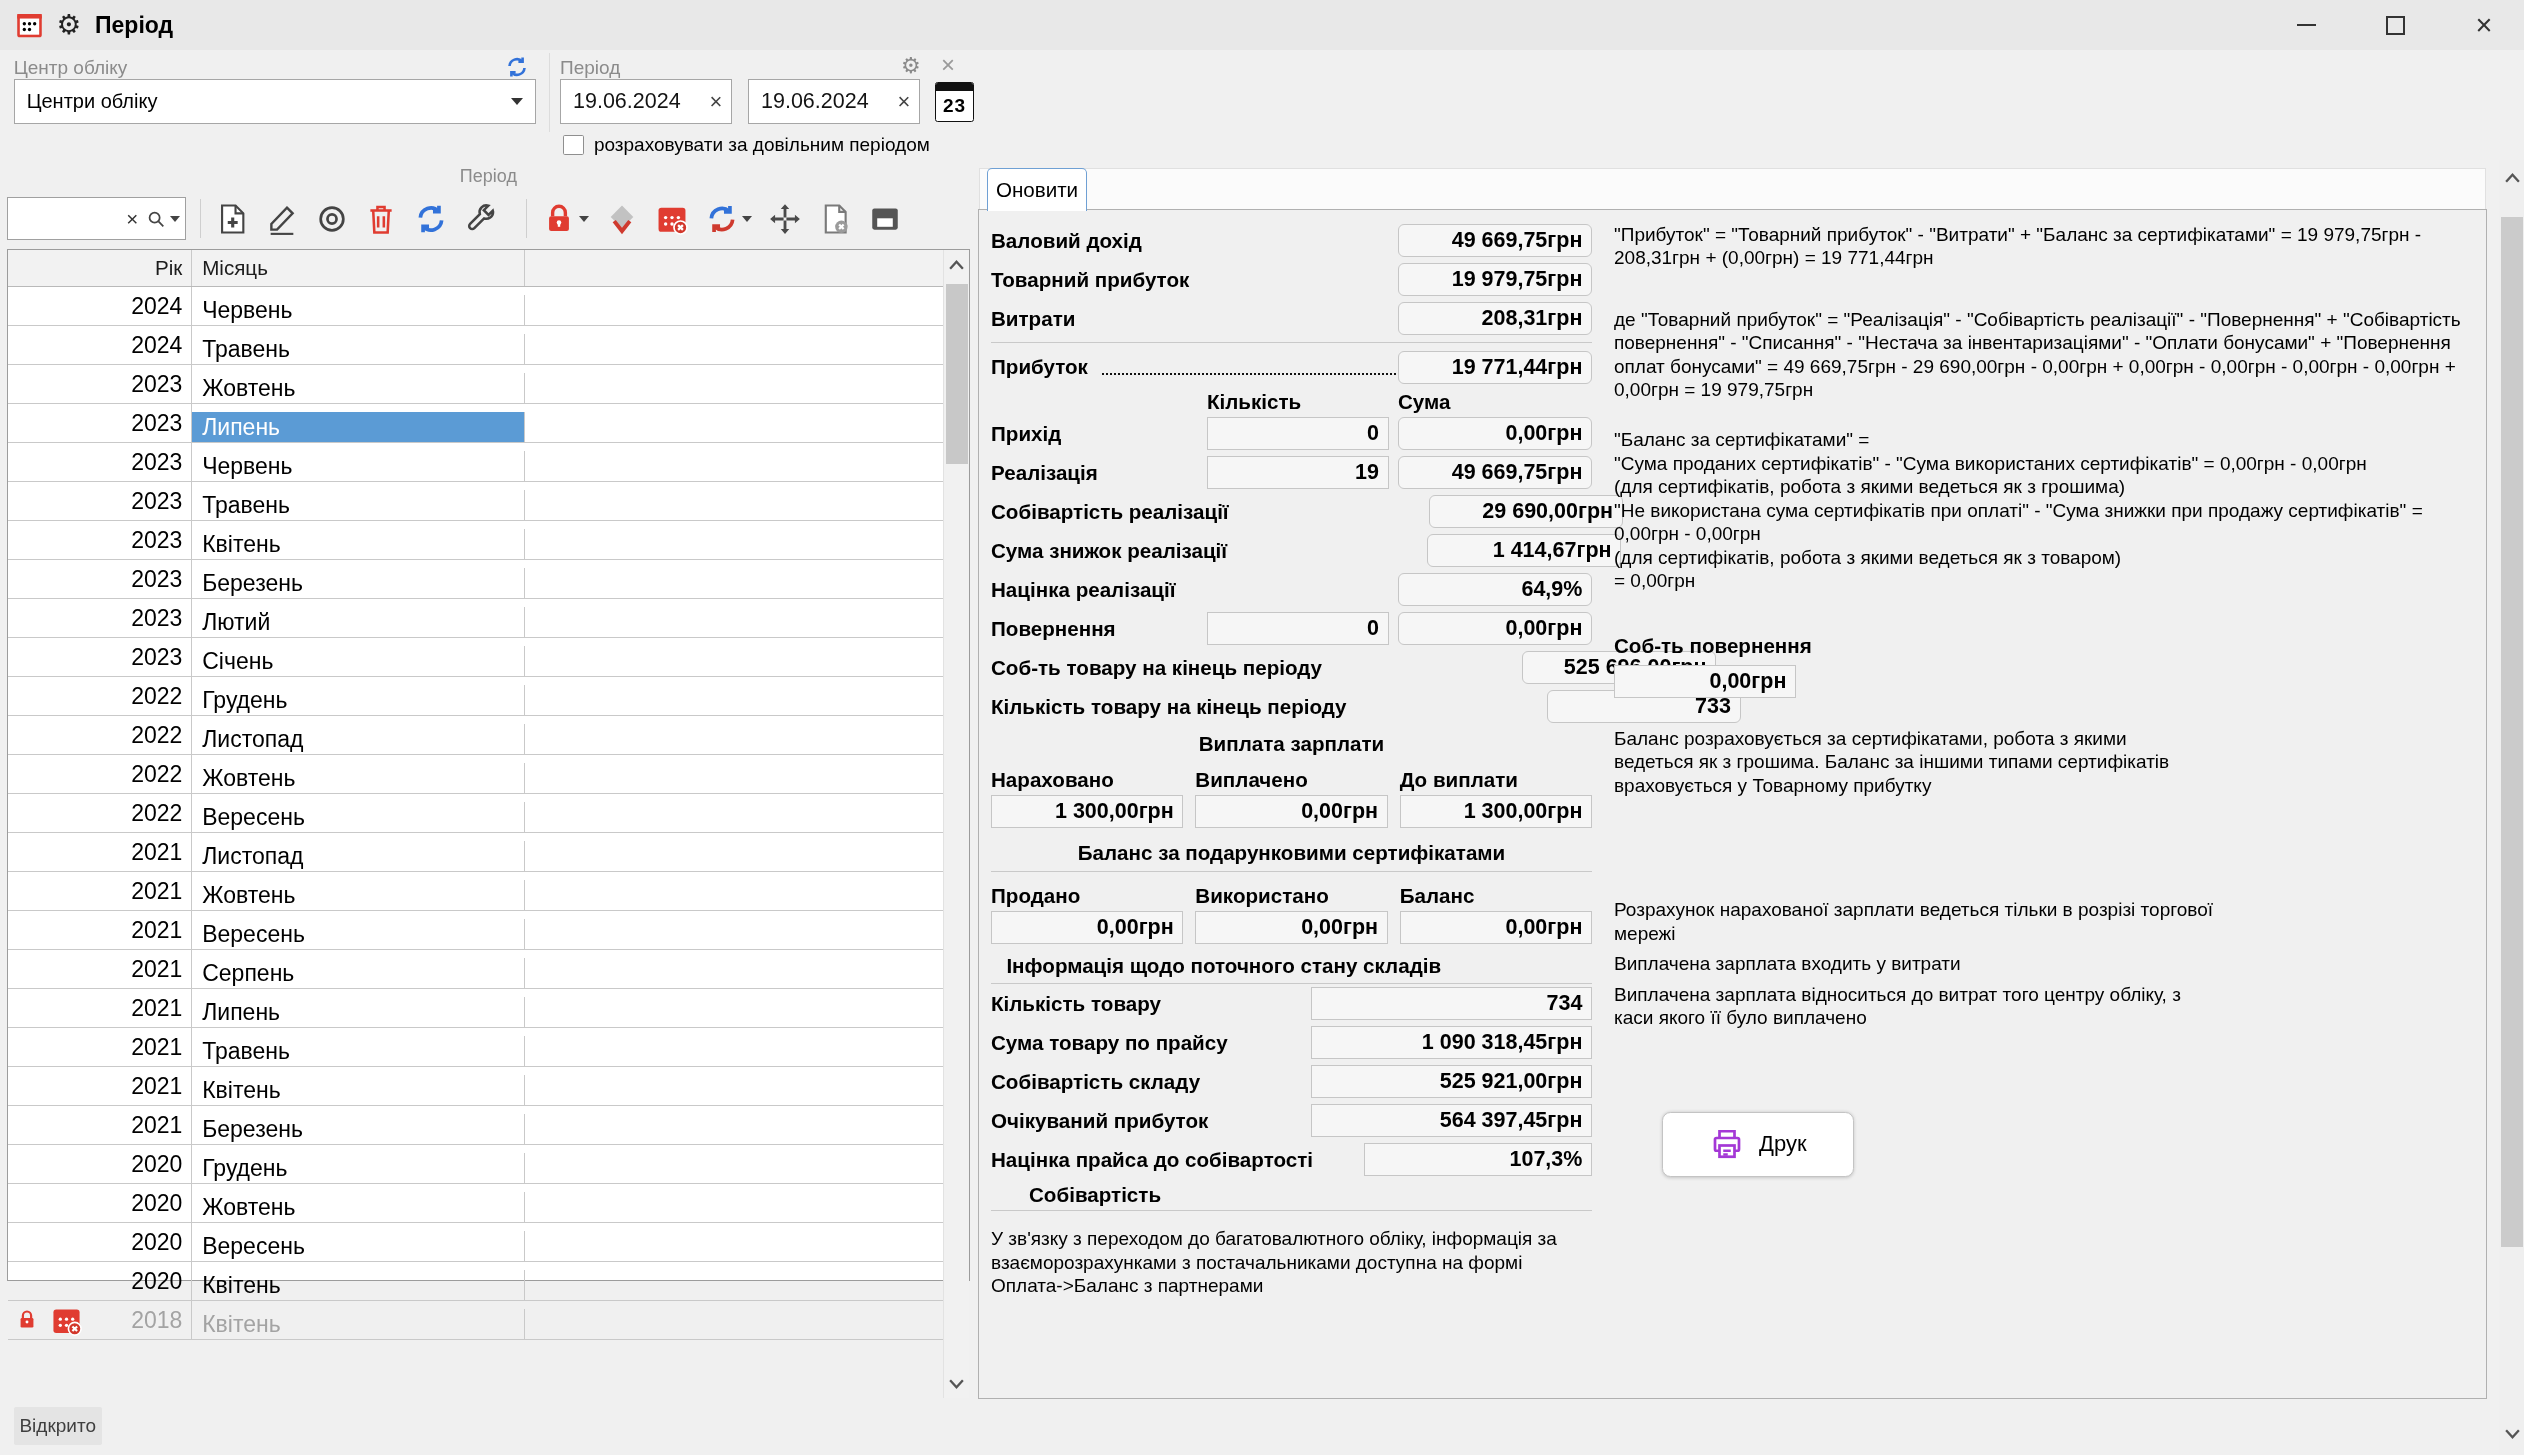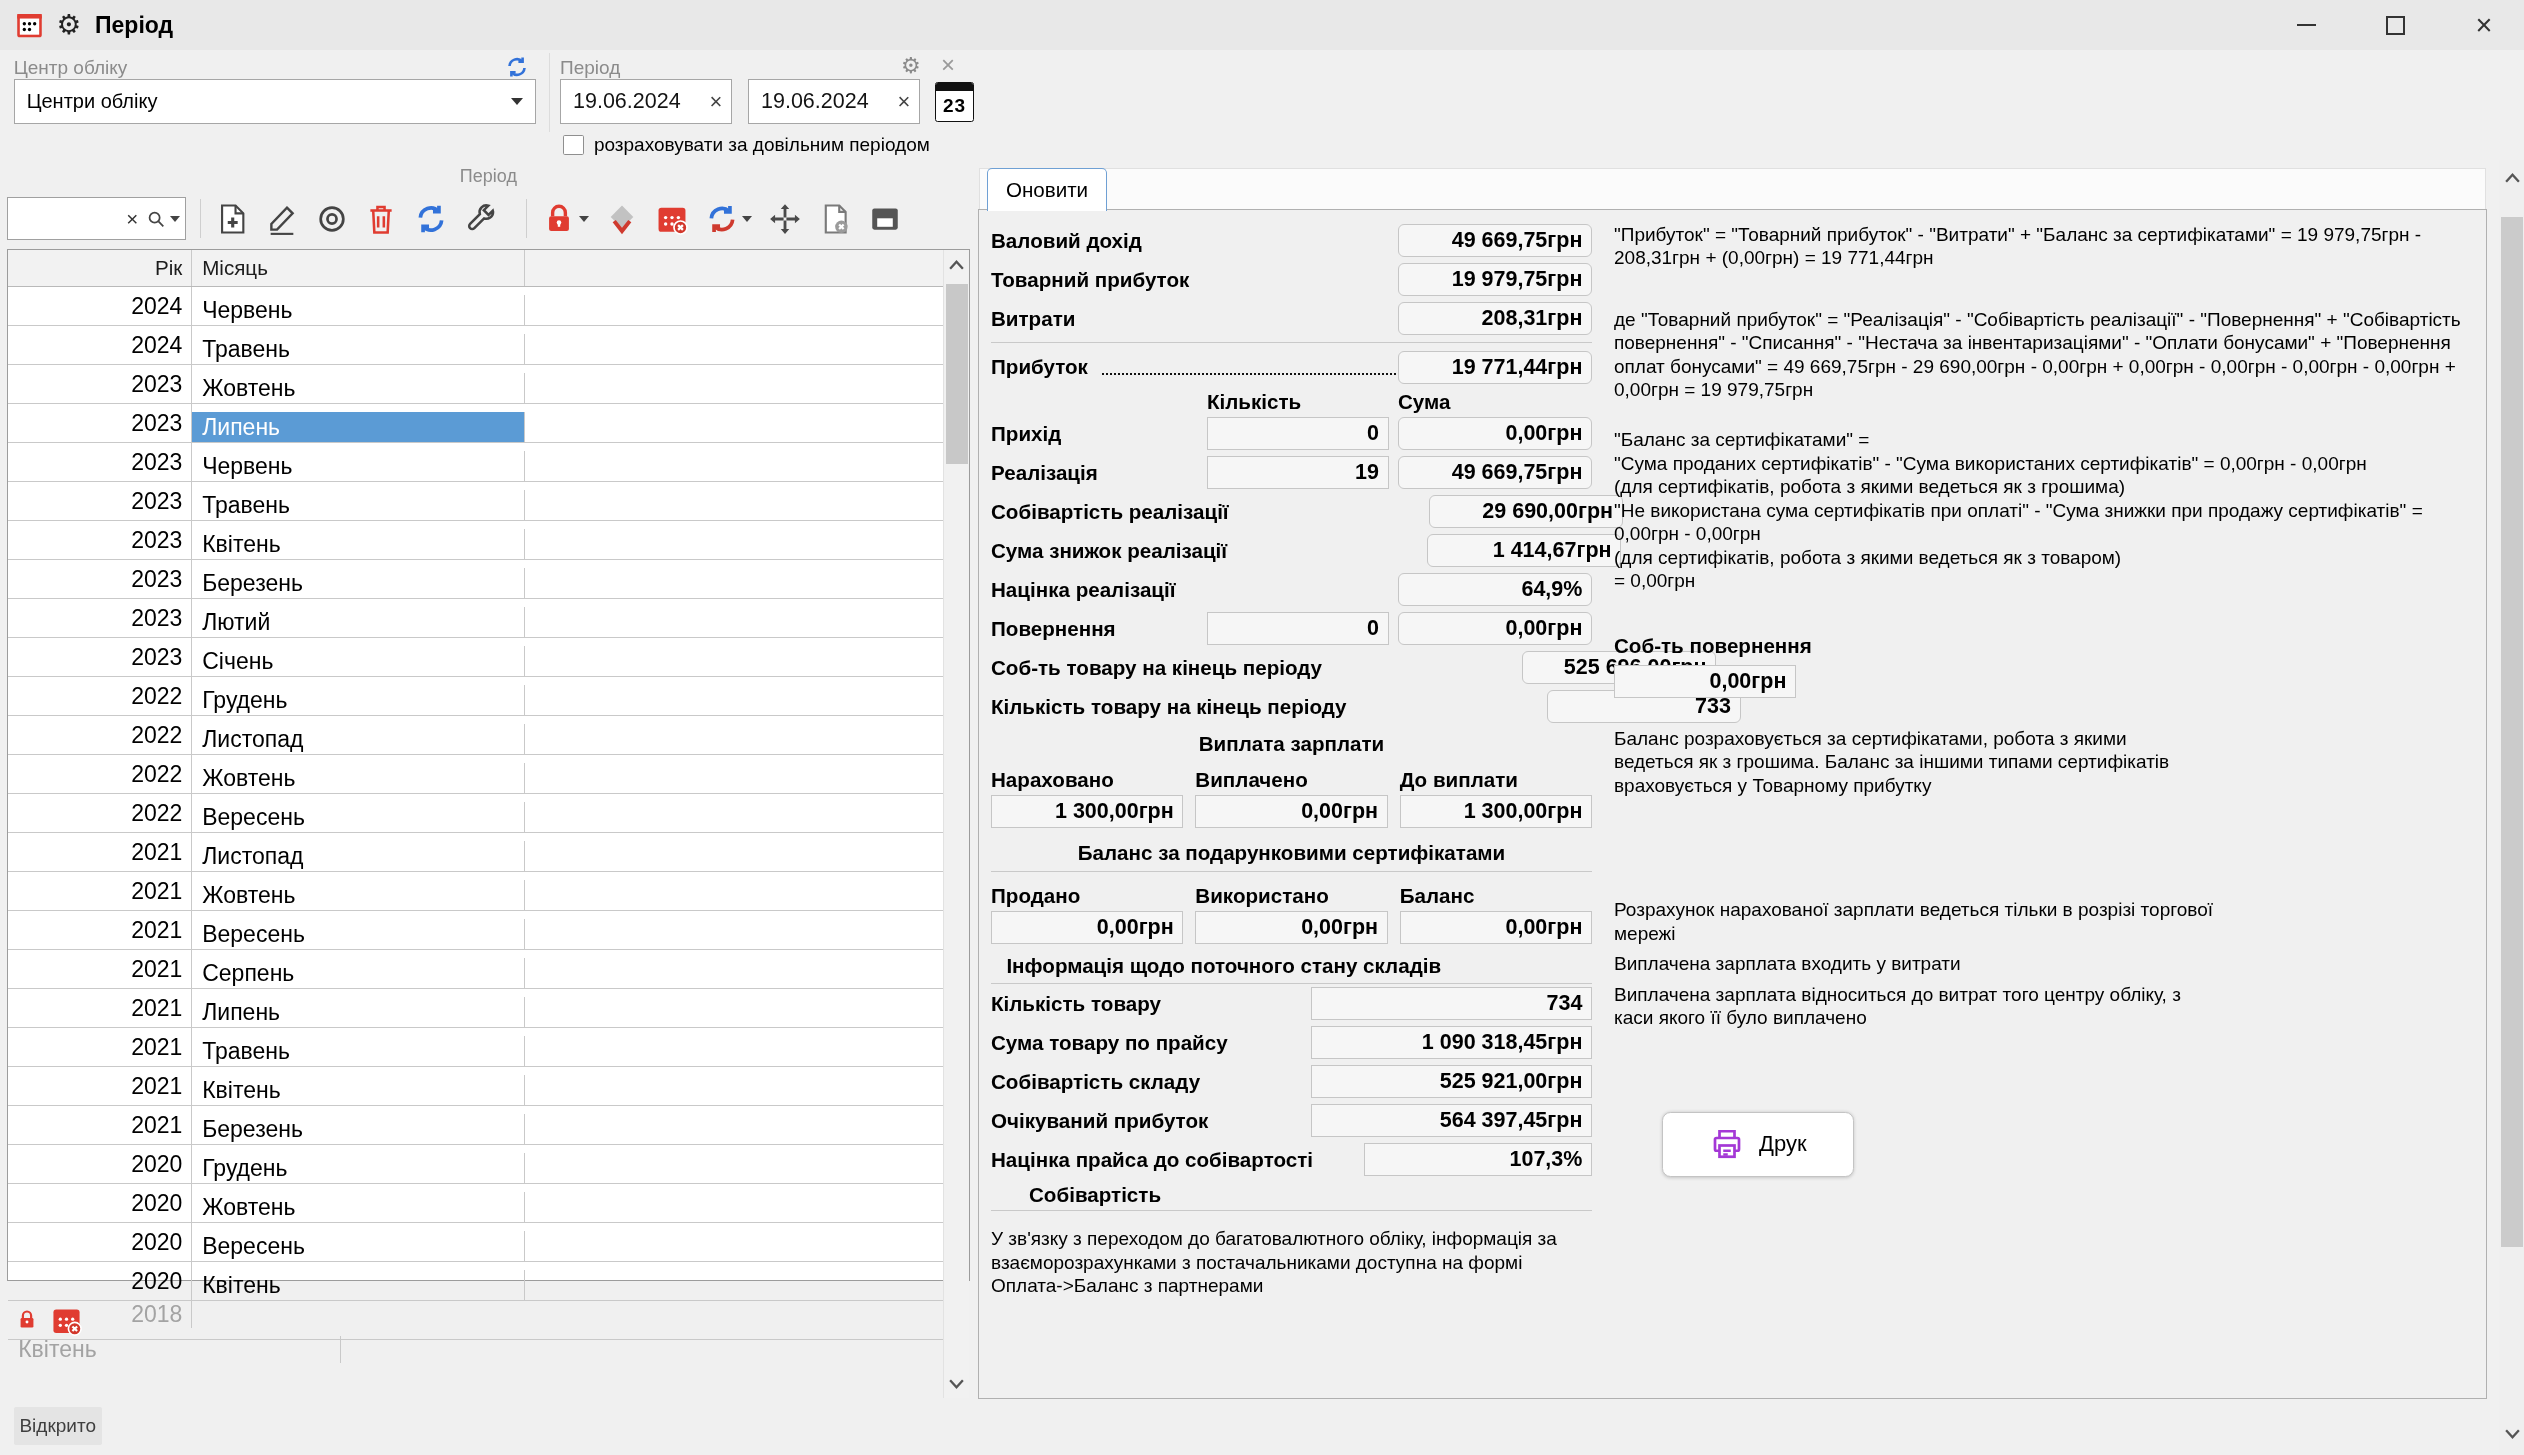--- a/index.html
+++ b/index.html
@@ -78,21 +78,21 @@
     position:absolute; left:6.9px; top:249px; width:963px; height:1032px;
     background:#fff; border:0.9px solid #9c9c9c;
   }
   .thead { display:flex; height:37px; background:#f2f2f2; border-bottom:0.9px solid #b9b9b9; font-size:20.6px; color:#1c1c1c; }
   .thead .h1 { width:184px; display:flex; align-items:center; justify-content:flex-end; padding-right:8.6px; border-right:0.9px solid #c9c9c9; }
   .thead .h2 { width:333px; display:flex; align-items:center; padding-left:10.3px; border-right:0.9px solid #c9c9c9; }
   .trow { display:flex; height:39px; border-bottom:0.9px solid #c9c9c9; font-size:23px; }
   .trow .c1 { width:184px; display:flex; align-items:center; justify-content:flex-end; padding-right:8.6px; border-right:0.9px solid #c9c9c9; position:relative; }
   .trow .c2 { width:333px; display:flex; align-items:center; padding-left:10.3px; border-right:0.9px solid #c9c9c9;margin-top:8px; }
   .trow .c2.selected { background:#5b9bd5; color:#fff; }
-  .trow.locked { color:#a3a3a3;flex-direction:column; }
+  .trow.locked { color:#a3a3a3; }
   .row-icons { display:none; position:absolute; left:8.6px; top:2.6px; align-items:center; gap:12px; }
   .trow.locked .row-icons { display:flex; }
   .row-icons svg { display:block; }
 
   .vscroll {
     position:absolute; top:0; right:0; width:26px; height:1148px;
     background:#f1f1f1; border-left:0.9px solid #e2e2e2;
   }
   .vscroll .arr { position:absolute; left:0; width:26px; height:29px; display:flex; align-items:center; justify-content:center; }
   .vscroll .arr.up { top:0; } .vscroll .arr.down { bottom:0; }
@@ -101,21 +101,21 @@
   .status-chip {
     position:absolute; left:13.7px; top:1407px; width:88px; height:38px;
     background:#e4e4e4; color:#3f3f3f; font-size:19px;
     display:flex; align-items:center; justify-content:center; border-radius:1.7px;
   }
 
   
   .tabstrip { position:absolute; left:979px; top:168px; width:1507px; height:41px; background:#fbfbfb; border:0.9px solid #e0e0e0; border-bottom:none; }
   .panel-frame { position:absolute; left:978px; top:209px; width:1509px; height:1190px; border:0.9px solid #b0b0b0; }
   .refresh-tab {
-    position:absolute; left:987px; top:168px; width:120px; height:43px;
+    position:absolute; left:987px; top:168px; width:100px; height:43px;
     background:#fff; border:0.9px solid #6fa0d4; border-bottom:none; border-radius:5.1px 5.1px 0 0;
     display:flex; align-items:center; justify-content:center; font-size:20.6px; z-index:3;
   }
   .panel-content {
     position:absolute; left:979px; top:209px; width:1507px; height:1189px;
     display:flex; padding:12px 12px 0 12px; gap:22px; overflow:hidden;
   }
   .panel-left { width:601px; flex:none; }
   .panel-right { flex:1; }
 

